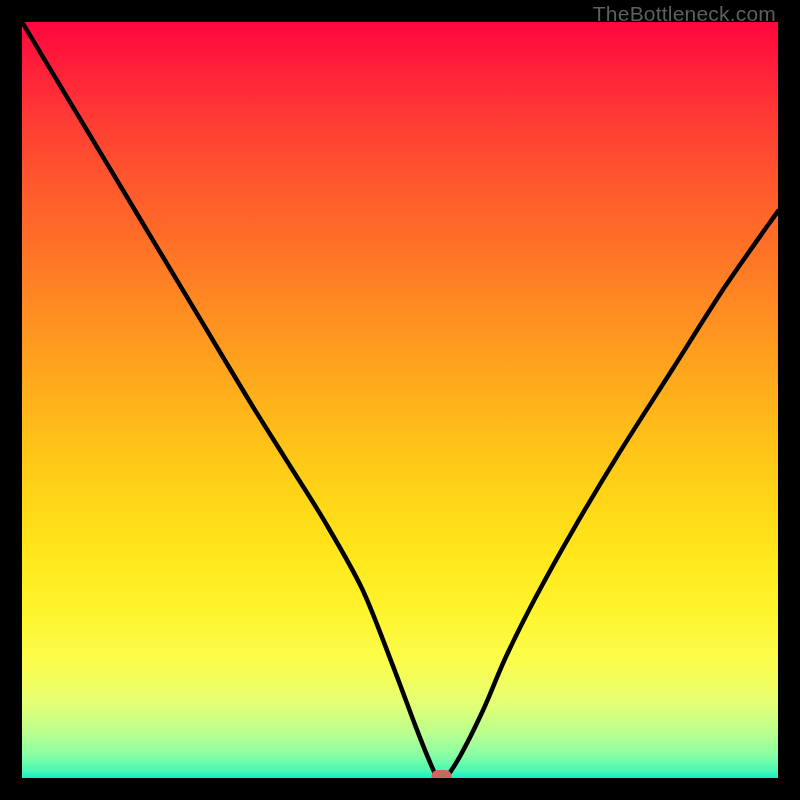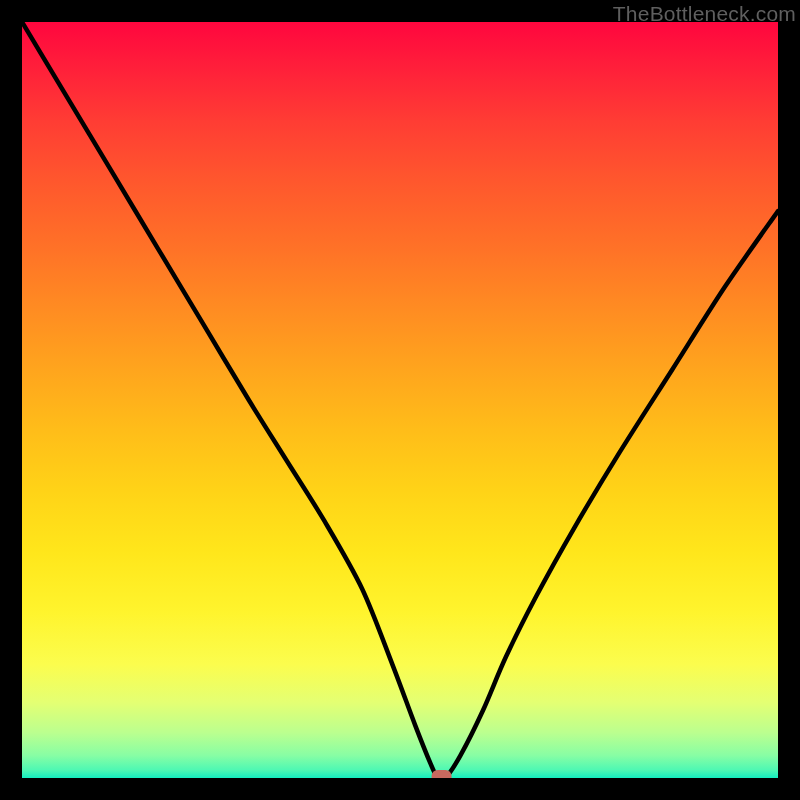--- a/index.html
+++ b/index.html
@@ -60,21 +60,21 @@
     stroke-linecap: round;
     stroke-linejoin: round;
   }
   .marker {
     fill: #c7695f;
     stroke: none;
   }
   .watermark {
     position: absolute;
     top: 2px;
-    right: 4px;
+    right: 24px;
     color: #5f5f5f;
     font-size: 21px;
     font-weight: 400;
     letter-spacing: 0.2px;
     user-select: none;
   }
 </style>
 </head>
 <body>
 

